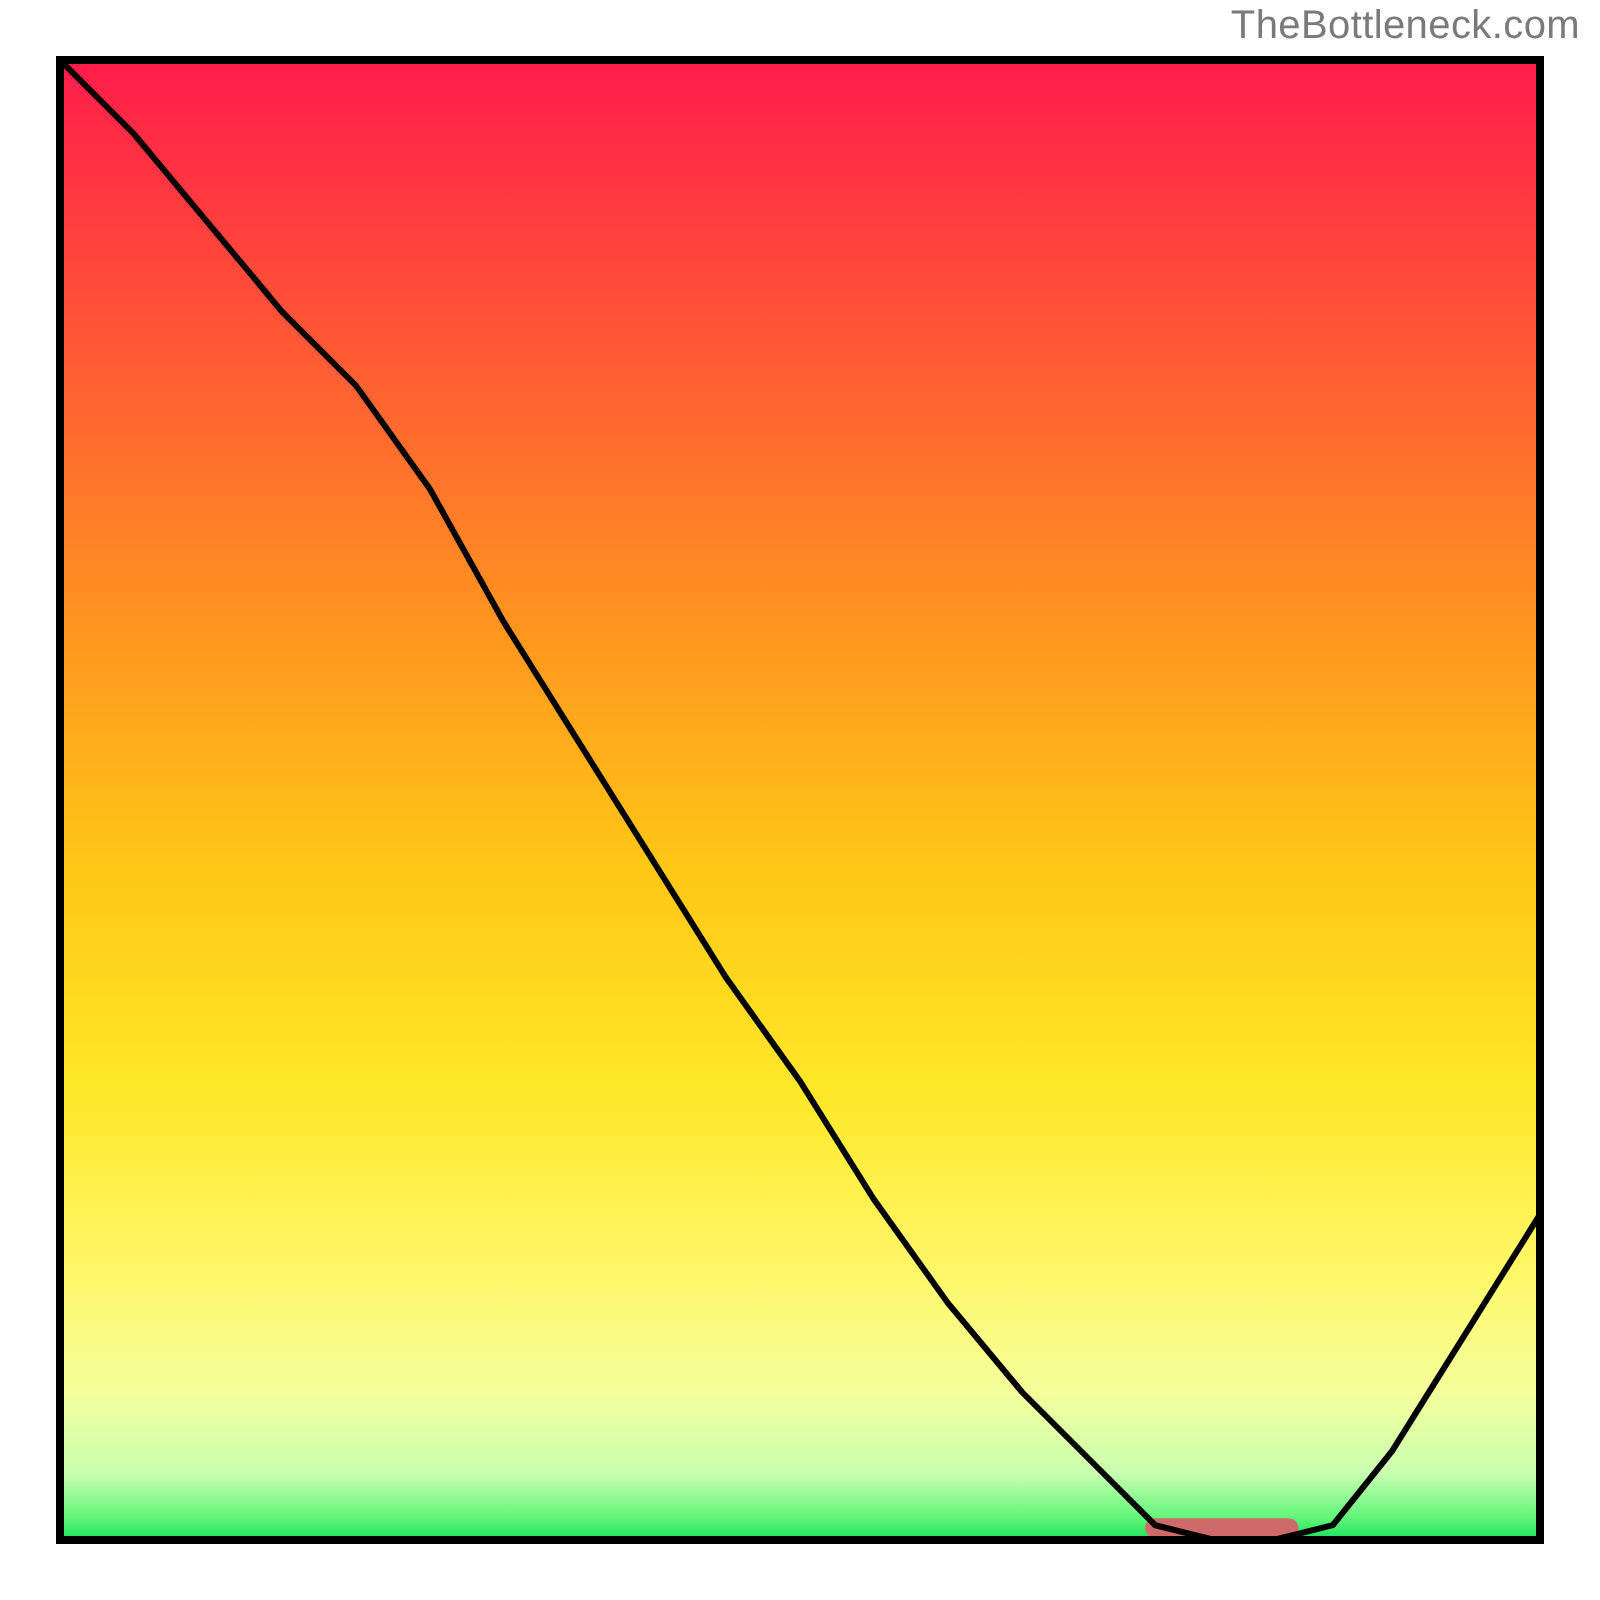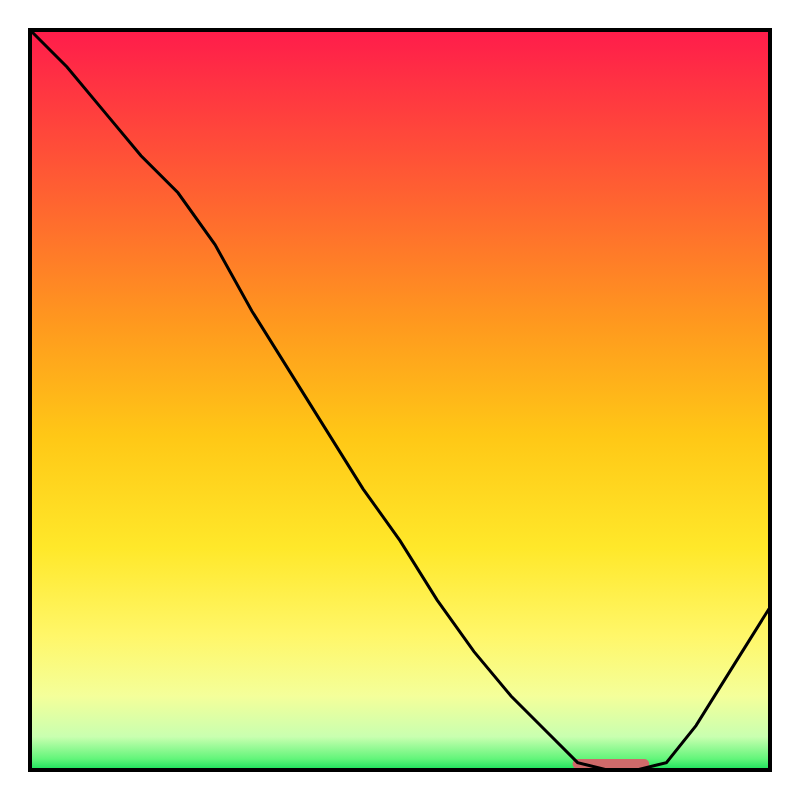--- a/index.html
+++ b/index.html
@@ -26,20 +26,21 @@
   svg {
     position: absolute;
     top: 0;
     left: 0;
   }
 </style>
 </head>
 <body>
 
 <div class="stage">
+  <div class="watermark">TheBottleneck.com</div>
 
   <svg id="chart-svg" width="800" height="800" viewBox="0 0 800 800">
     <defs>
       <linearGradient id="bg-grad" x1="0" y1="0" x2="0" y2="1">
           <stop offset="0%" stop-color="#ff1c4b"></stop>
           <stop offset="10%" stop-color="#ff3b3f"></stop>
           <stop offset="25%" stop-color="#ff6a2e"></stop>
           <stop offset="40%" stop-color="#ff9a1e"></stop>
           <stop offset="55.00000000000001%" stop-color="#ffc816"></stop>
           <stop offset="70%" stop-color="#ffe82a"></stop>

